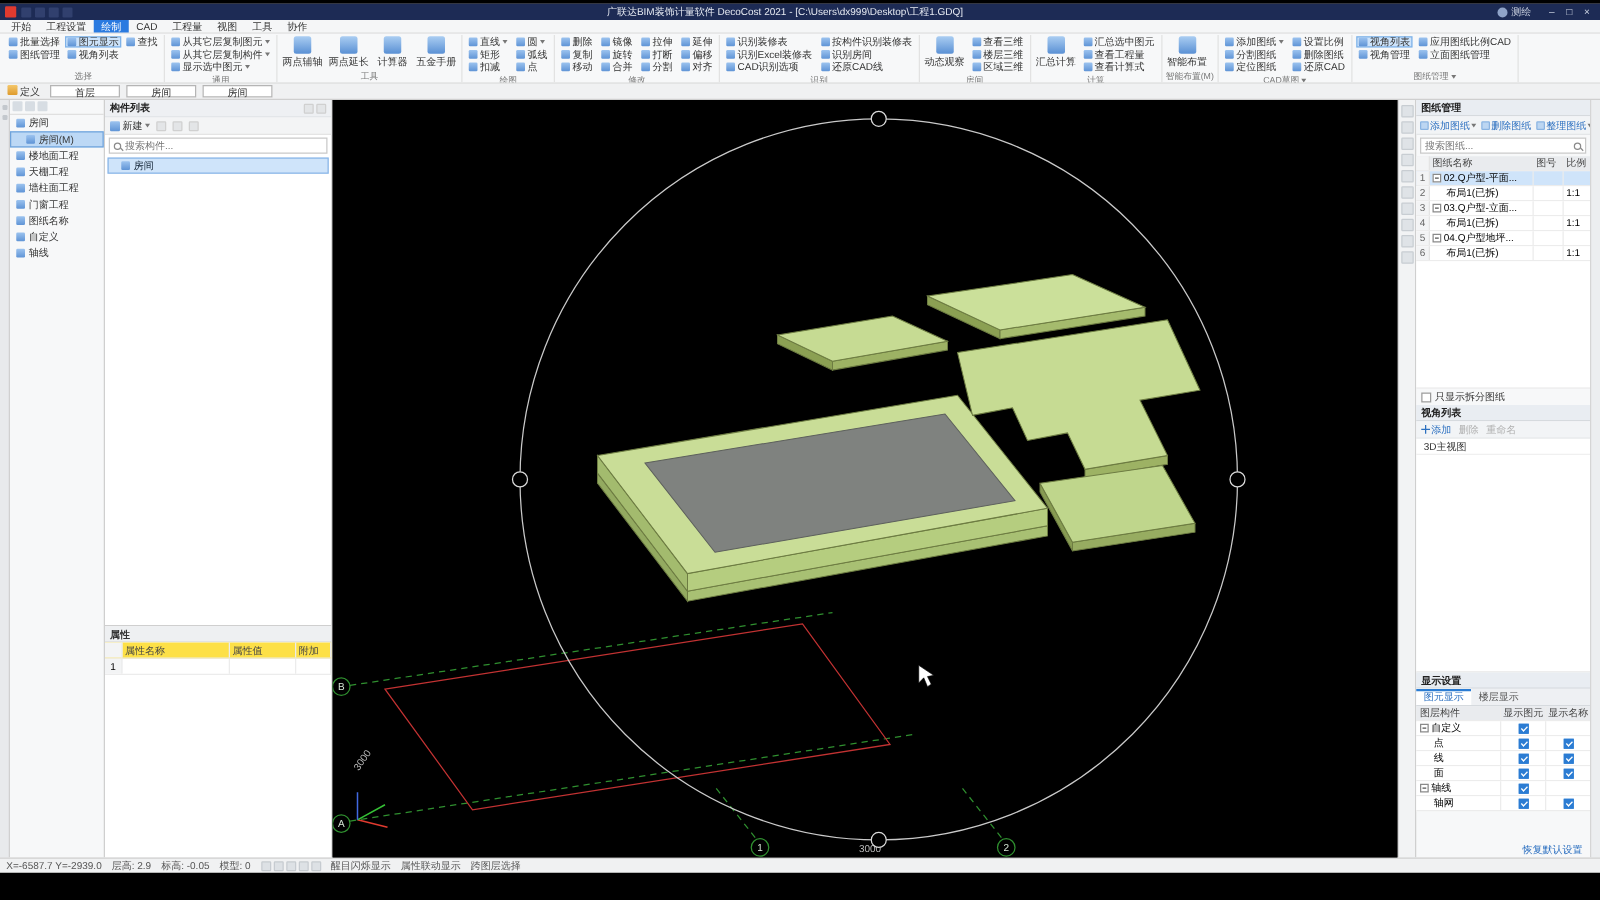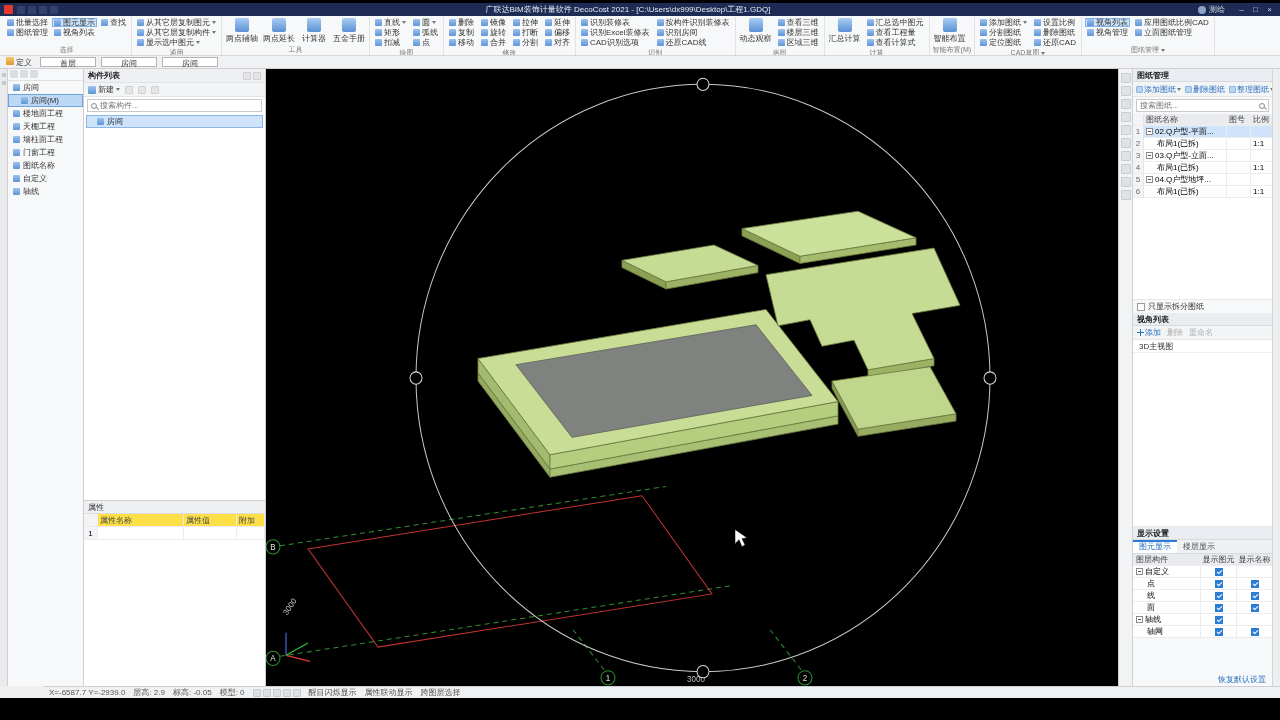--- a/index.html
+++ b/index.html
@@ -64,21 +64,21 @@
   .newbtn .i{width:8px;height:8px;background:linear-gradient(#9cc3ef,#5f94d6);border-radius:1px;}
   .searchbox{margin:2px 3px;height:13px;border:1px solid #c9c9c9;background:#fff;display:flex;align-items:center;padding:0 3px;gap:3px;flex:none;}
   .searchbox input{border:0;outline:0;font-size:8px;width:100%;color:#333;background:transparent;font-family:inherit;}
   .sico{width:6px;height:6px;border:1px solid #8a8a8a;border-radius:50%;position:relative;flex:none;}
   .sico::after{content:"";position:absolute;width:3px;border-top:1px solid #8a8a8a;transform:rotate(45deg);right:-3px;bottom:-1px;}
   .clist{flex:1;min-height:0;}
   .chip{margin:1px 2px;height:13px;display:flex;align-items:center;gap:3px;padding-left:10px;background:#cfe4fa;border:1px solid #8ab6e8;font-size:8px;color:#123;}
   .chip .ti{width:7px;height:7px;background:linear-gradient(#9cc3ef,#5f94d6);border-radius:1px;}
 
   .propspanel{height:186px;border-top:1px solid #cfcfcf;display:flex;flex-direction:column;flex:none;}
-  .phead{height:13px;background:#eef0f2;border-bottom:1px solid #ddd;display:flex;align-items:center;padding:0 4px;font-size:8px;color:#333;font-weight:normal;gap:3px;}
+  .phead{height:13px;background:#eef0f2;border-bottom:1px solid #ddd;display:flex;align-items:center;padding:0 4px;font-size:8px;color:#333;font-weight:bold;gap:3px;}
   .ptable{flex:1;background:#fff;}
   .prow{display:flex;height:13px;border-bottom:1px solid #ececec;font-size:8px;align-items:stretch;}
   .prow.h{background:#fde047;color:#444;}
   .pc{border-right:1px solid #ececec;display:flex;align-items:center;padding:0 2px;overflow:hidden;}
   .pp1{width:14px;background:#f3f4f5;justify-content:center;}
   .pp2{width:86px;}
   .pp3{flex:1;}
   .pp4{width:28px;}
 
   .viewportwrap{flex:1;position:relative;background:#000;min-width:0;}
@@ -117,21 +117,21 @@
   .dtab{padding:0 6px;display:flex;align-items:center;color:#555;}
   .dtab.active{background:#fff;color:#2b6fc0;box-shadow:inset 0 2px 0 #2b7cd3;}
   .drow{display:flex;height:12px;border-bottom:1px solid #ececec;background:#fff;align-items:center;flex:none;justify-content:flex-end;}
   .drow.h{background:#e9ebee;color:#444;}
   .dc1{flex:1;display:flex;align-items:center;gap:2px;padding:0 3px;overflow:hidden;white-space:nowrap;}
   .dc2,.dc3{width:36px;border-left:1px solid #ececec;height:100%;display:flex;align-items:center;justify-content:center;flex:none;}
   .reset{margin-top:auto;height:14px;display:flex;align-items:center;justify-content:flex-end;padding:0 6px;color:#2b6fc0;flex:none;}
 
   .scrollstrip{width:8px;background:#eceef0;border-left:1px solid #d5d5d5;flex:none;}
 
-  .statusbar{height:12px;background:#f0f1f2;border-top:1px solid #cfcfcf;display:flex;align-items:center;gap:8px;padding:0 5px;font-size:8px;color:#555;flex:none;white-space:nowrap;overflow:hidden;margin-left:44px;}
+  .statusbar{height:12px;background:#f0f1f2;border-top:1px solid #cfcfcf;display:flex;align-items:center;gap:8px;padding:0 5px;font-size:8px;color:#555;flex:none;white-space:nowrap;overflow:hidden;}
   .snaps{display:flex;gap:2px;}
   .snaps i{width:8px;height:8px;background:#dde1e5;border:1px solid #c6cbd0;border-radius:1px;}
 </style>
 </head>
 <body>
 
 <div id="app">
 
   <div class="titlebar">
     <span class="logo"></span>
@@ -146,20 +146,30 @@
       <span class="avatar"></span>
       <span>测绘</span>
     </span>
     <span class="winbtns">
       <span>–</span>
       <span>□</span>
       <span>×</span>
     </span>
   </div>
 
+  <div class="tabsrow">
+    <span class="tab">开始</span>
+    <span class="tab">工程设置</span>
+    <span class="tab active">绘制</span>
+    <span class="tab">CAD</span>
+    <span class="tab">工程量</span>
+    <span class="tab">视图</span>
+    <span class="tab">工具</span>
+    <span class="tab">协作</span>
+  </div>
 
   <div class="ribbon">
 
     <div class="group">
       <div class="gbody">
         <div class="col">
           <div class="rrow">
             <div class="rb">
                 <span class="i"></span>
                 <span>批量选择</span>

